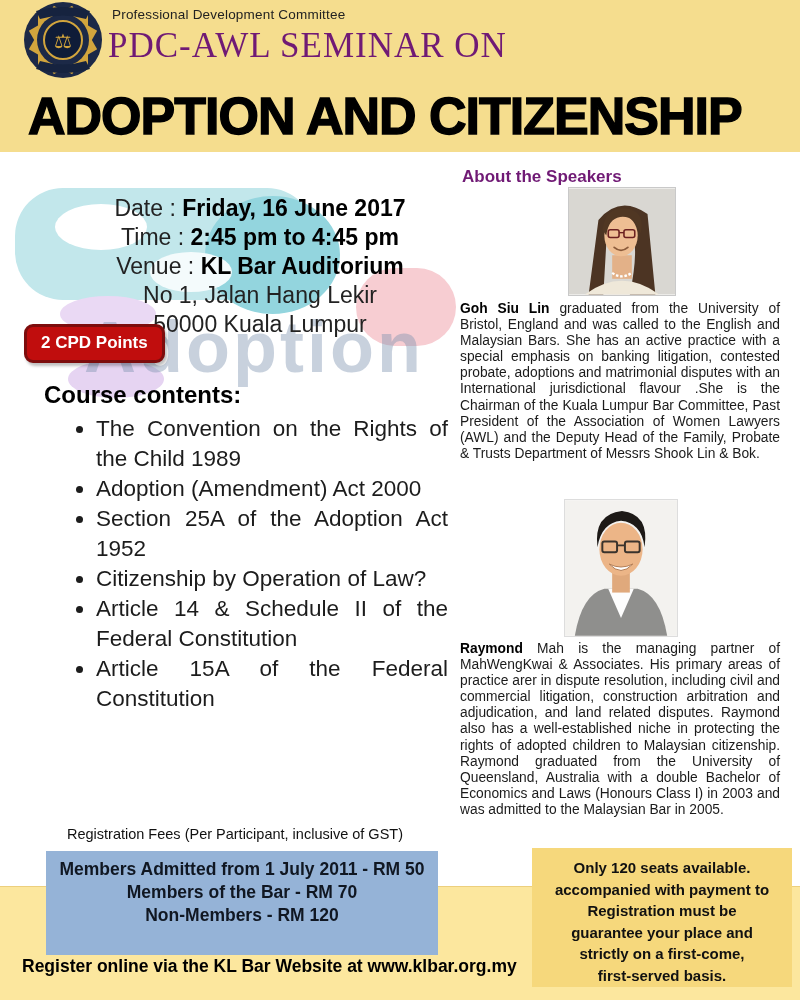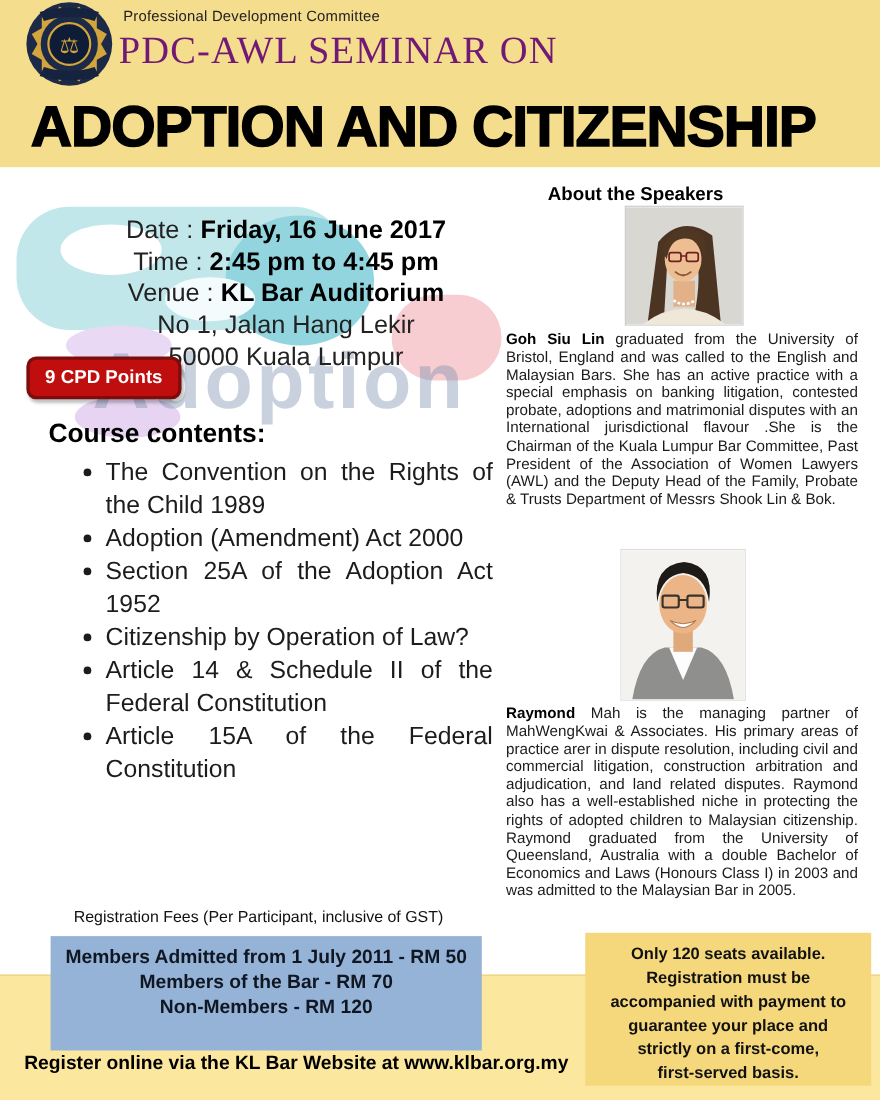--- a/index.html
+++ b/index.html
@@ -53,21 +53,21 @@
 
   
   .bottom-band { position:absolute; left:0; top:886px; width:800px; height:114px; background:#fce79e; border-top:1px solid #eccf7d; }
   .register-line { position:absolute; left:22px; top:956px; font-size:17.5px; font-weight:700; color:#000; }
 
   .seats-box { position:absolute; left:520px; top:848px; width:260px; height:139px;
                background:#f6d87c; text-align:center; padding-top:9px;margin-left:12px; }
   .seats-box div { font-size:15px; font-weight:700; line-height:21.5px; color:#111; }
 
   
-  .speakers-heading { position:absolute; left:462px; top:167px; font-size:17px; font-weight:700; color:#000000;margin-left:36px; }
+  .speakers-heading { position:absolute; left:462px; top:167px; font-size:17px; font-weight:700; color:#701a75; }
   .photo1 { position:absolute; left:568px; top:187px; width:108px; height:109px; border:1px solid #c9c9c9; }
   .photo2 { position:absolute; left:564px; top:499px; width:114px; height:138px; border:1px solid #ddd; }
   .bio { position:absolute; width:320px; font-size:13.8px; line-height:16.1px;
          text-align:justify; text-align-last:left; color:#1b1b1b; }
   .bio1 { left:460px; top:301px; }
   .bio2 { left:460px; top:641px; }
   .bio b { color:#000; }
 </style>
 </head>
 <body>
@@ -105,21 +105,21 @@
   </div>
 
   <div class="event-block">
     <div><span>Date : </span><b>Friday, 16 June 2017</b></div>
     <div><span>Time : </span><b>2:45 pm to 4:45 pm</b></div>
     <div><span>Venue : </span><b>KL Bar Auditorium</b></div>
     <div>No 1, Jalan Hang Lekir</div>
     <div>50000 Kuala Lumpur</div>
   </div>
 
-  <div class="cpd-badge">9 CPD Points</div>
+  <div class="cpd-badge">2 CPD Points</div>
 
   <div class="course-heading">Course contents:</div>
   <ul class="course-list">
     <li>The Convention on the Rights of the Child 1989</li>
     <li>Adoption (Amendment) Act 2000</li>
     <li>Section 25A of the Adoption Act 1952</li>
     <li>Citizenship by Operation of Law?</li>
     <li>Article 14 &amp; Schedule II of the Federal Constitution</li>
     <li>Article 15A of the Federal Constitution</li>
   </ul>
@@ -160,22 +160,22 @@
   <div class="fees-note">Registration Fees (Per Participant, inclusive of GST)</div>
   <div class="bottom-band"></div>
   <div class="fees-box">
     <div>Members Admitted from 1 July 2011 - RM 50</div>
     <div>Members of the Bar - RM 70</div>
     <div>Non-Members - RM 120</div>
   </div>
 
   <div class="seats-box">
     <div>Only 120 seats available.</div>
+    <div>accompanied with payment to</div>
     <div>Registration must be</div>
-    <div>accompanied with payment to</div>
     <div>guarantee your place and</div>
     <div>strictly on a first-come,</div>
     <div>first-served basis.</div>
   </div>
 
   <div class="register-line">Register online via the KL Bar Website at www.klbar.org.my</div>
 
 </div>
 
 </body></html>

